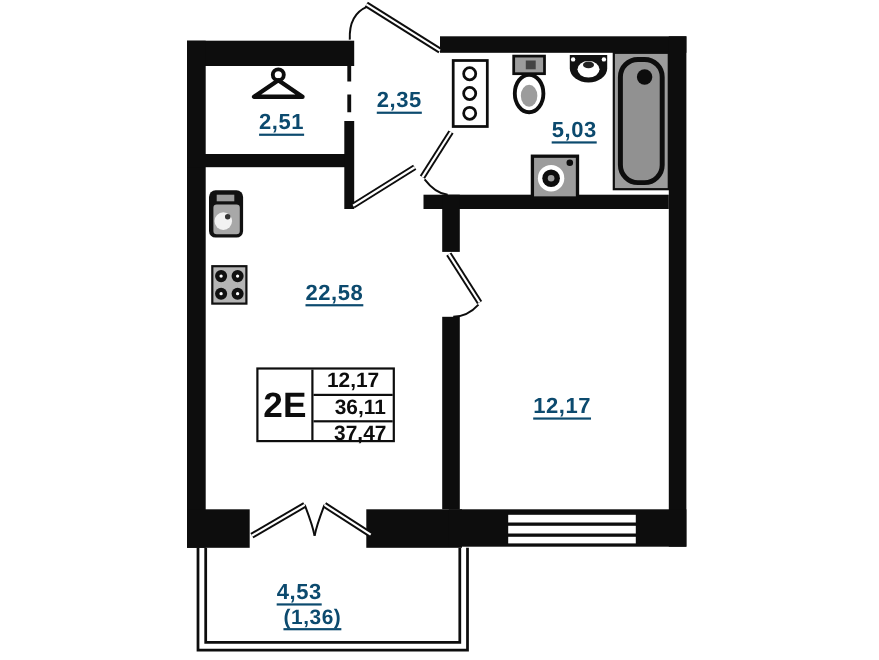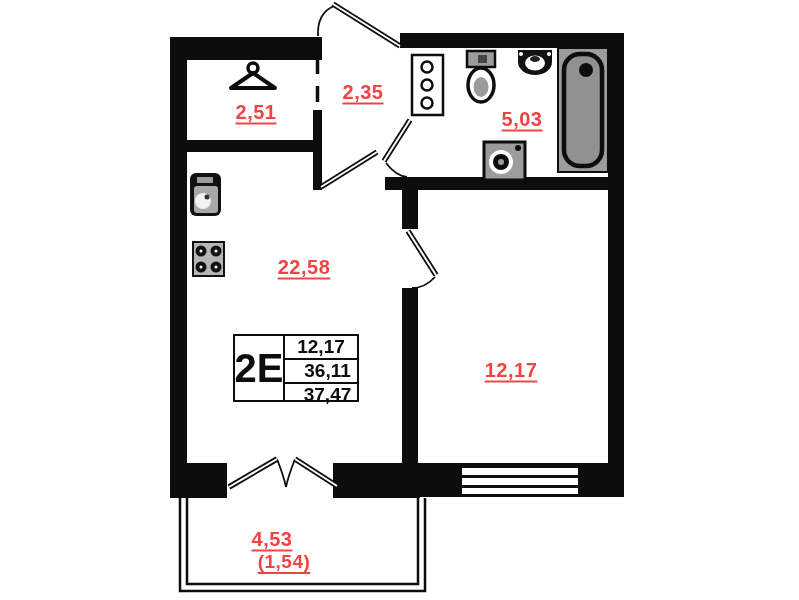--- a/index.html
+++ b/index.html
@@ -3,33 +3,33 @@
 <meta charset="utf-8">
 <style>
   html,body{margin:0;padding:0;background:#fff;}
   #stage{
     position:relative;width:799px;height:600px;background:#fff;overflow:hidden;
     font-family:"Liberation Sans", sans-serif;
   }
   #plan-svg{position:absolute;left:0;top:0;}
   .lbl{
     position:absolute;transform:translate(-50%,-50%);
-    font-weight:bold;color:#ef4444;font-size:20px;letter-spacing:0.5px;
+    font-weight:bold;color:#0c4a6e;font-size:20px;letter-spacing:0.5px;
     text-decoration:underline;text-decoration-thickness:2px;text-underline-offset:4px;
     white-space:nowrap;
   }
   .lbl.small{font-size:19px;}
   
   #unit-table{
     position:absolute;left:233px;top:334px;width:126px;height:68px;
     display:flex;border:2.5px solid #0d0d0d;background:#fff;box-sizing:border-box;
   }
   #unit-table .type-cell{
     width:48px;display:flex;align-items:center;justify-content:center;
-    border-right:2.5px solid #0d0d0d;font-size:40px;font-weight:bold;color:#0d0d0d;
+    border-right:2.5px solid #0d0d0d;font-size:32px;font-weight:bold;color:#0d0d0d;
   }
   #unit-table .rows{flex:1;display:flex;flex-direction:column;}
   #unit-table .rows .row{
     flex:1;display:flex;align-items:center;justify-content:center;
     font-size:19px;font-weight:bold;color:#0d0d0d;
   }
   #unit-table .rows .row + .row{border-top:2.5px solid #0d0d0d;padding-left:13px;}
 </style>
 </head>
 <body>
@@ -165,21 +165,21 @@
   <div class="lbl" style="left:363px;top:92px;">2,35</div>
 
   <div class="lbl" style="left:522px;top:119px;text-decoration:underline;">5,03</div>
 
   <div class="lbl" style="left:304px;top:267px;">22,58</div>
 
   <div class="lbl" style="left:511px;top:370px;">12,17</div>
 
   <div class="lbl" style="left:272px;top:539px;">4,53</div>
 
-  <div class="lbl small" style="left:284px;top:562px;">(1,54)</div>
+  <div class="lbl small" style="left:284px;top:562px;">(1,36)</div>
 
   <div id="unit-table">
     <div class="type-cell">2E</div>
     <div class="rows">
       <div class="row">12,17</div>
       <div class="row">36,11</div>
       <div class="row">37,47</div>
     </div>
   </div>
 

